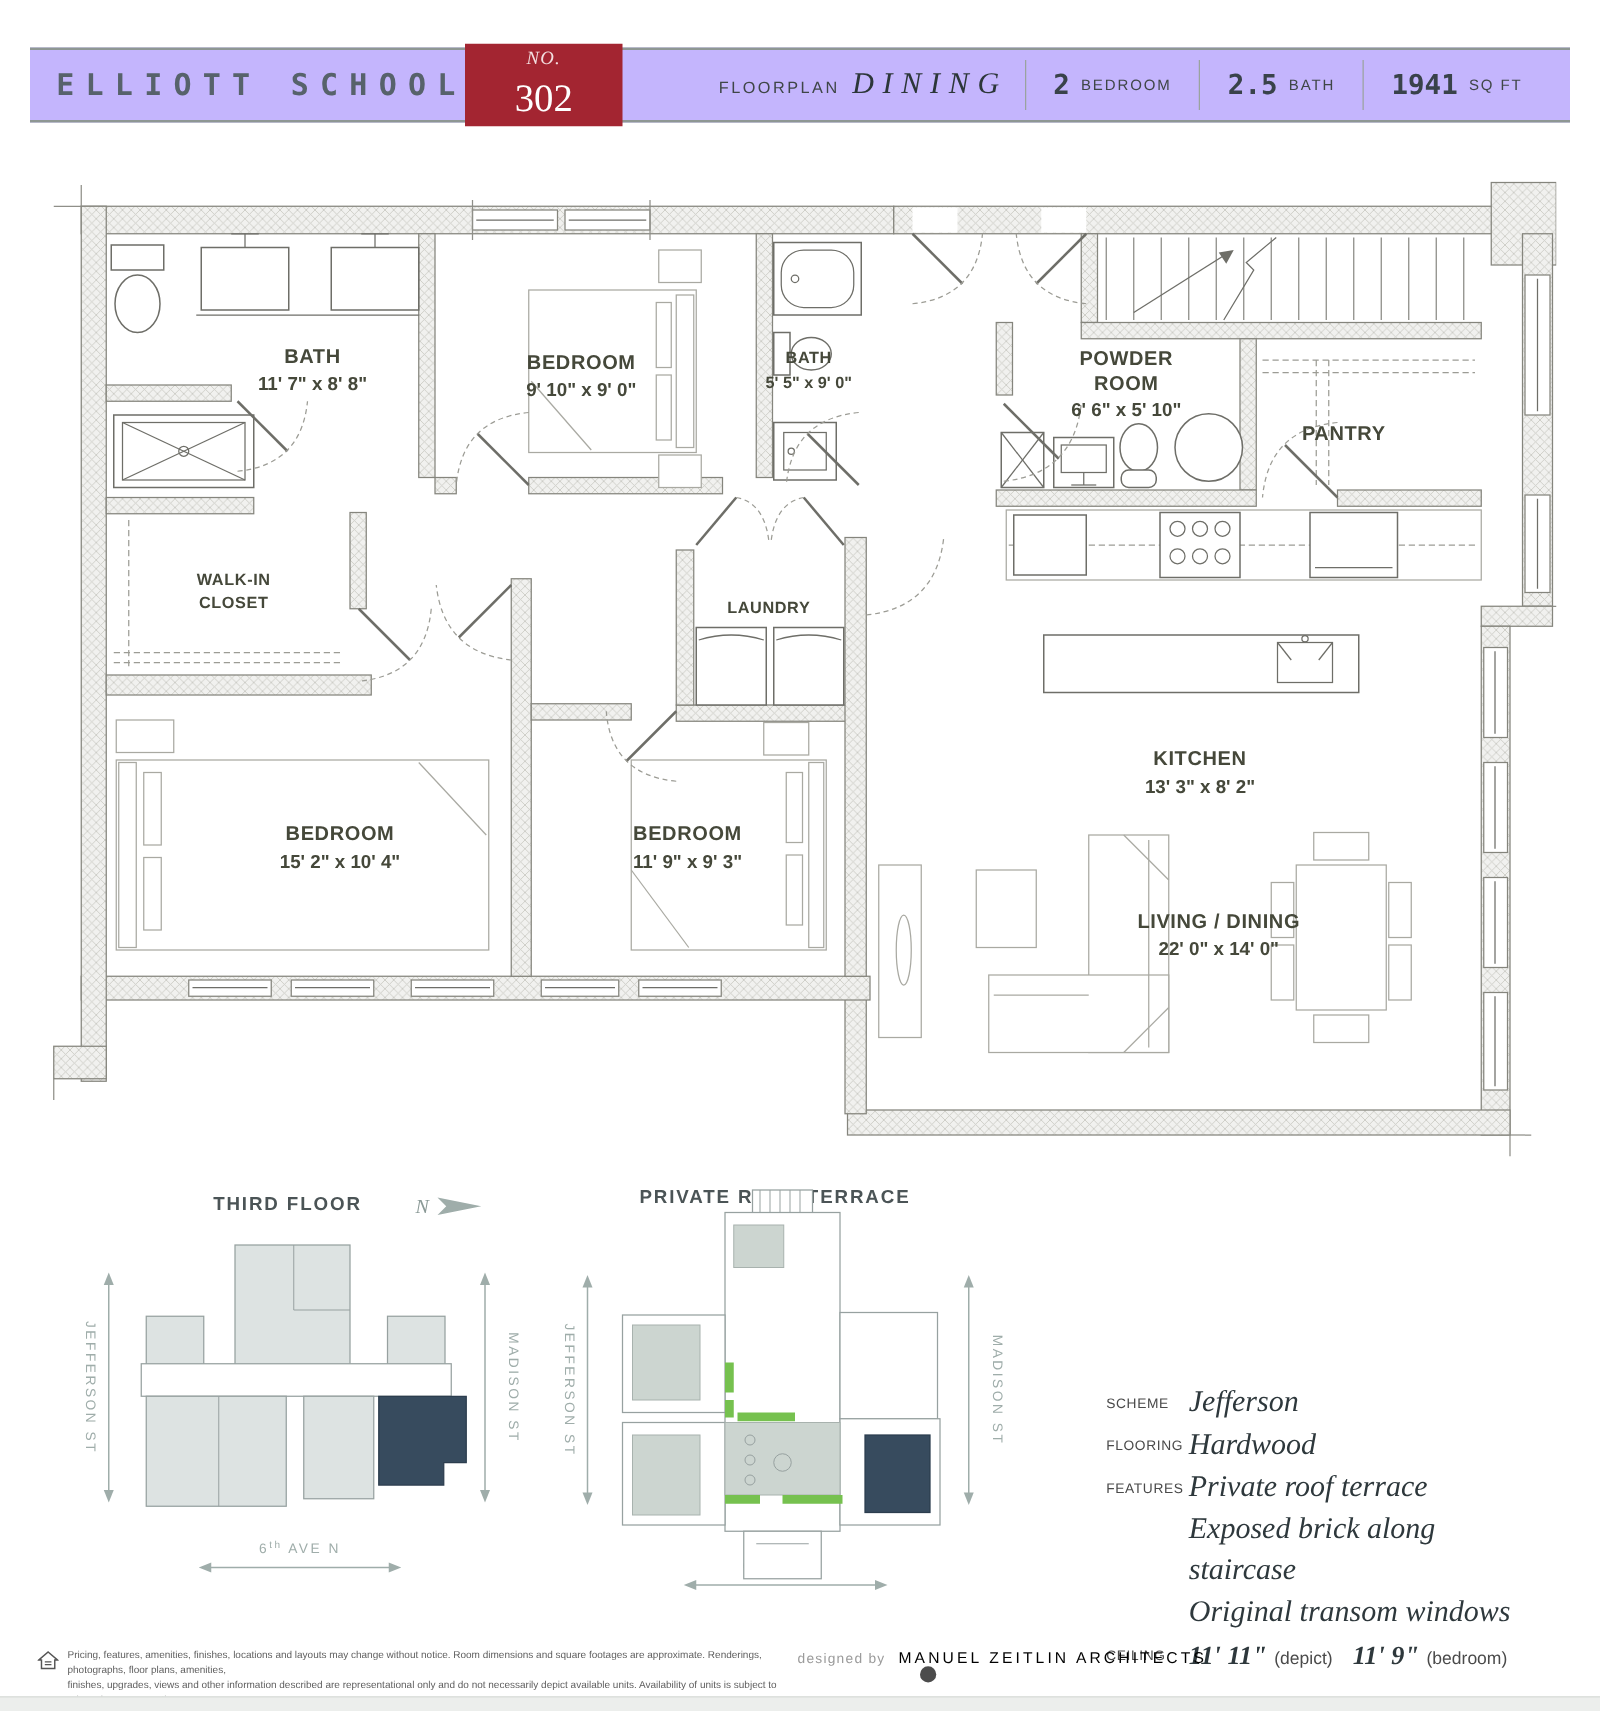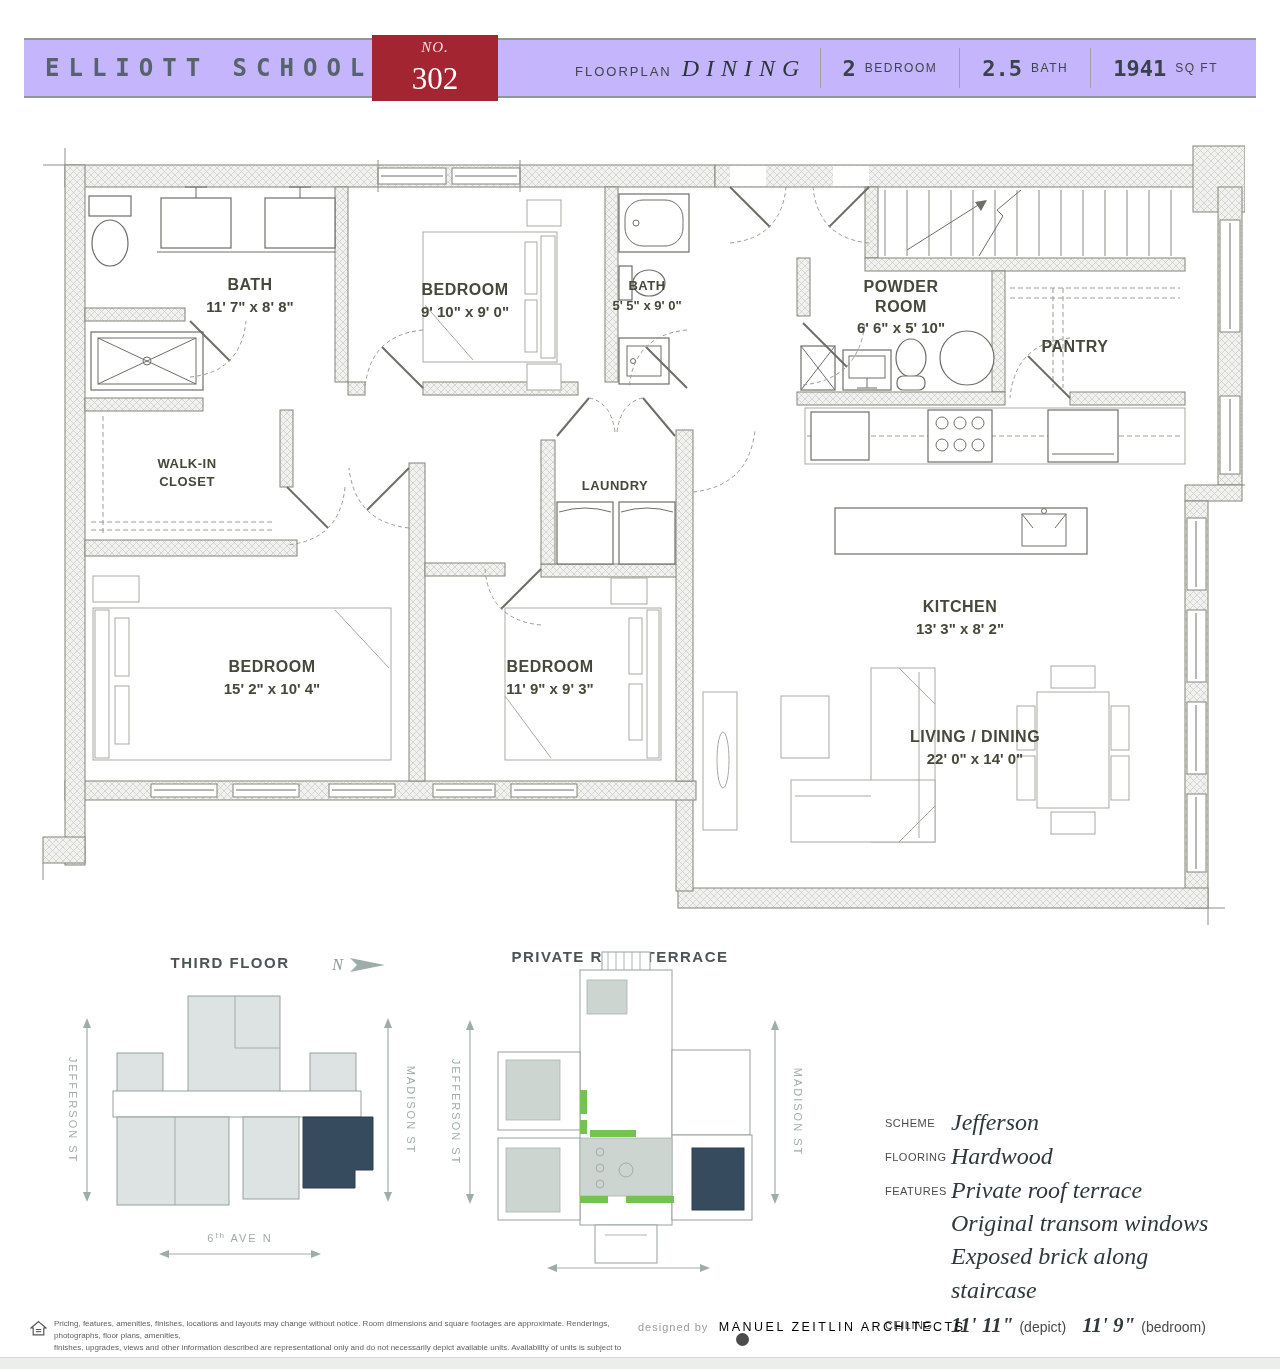--- a/index.html
+++ b/index.html
@@ -482,22 +482,22 @@
     <div class="dvalue">Jefferson</div>
   </div>
   <div class="drow">
     <div class="dlabel">FLOORING</div>
     <div class="dvalue">Hardwood</div>
   </div>
   <div class="drow">
     <div class="dlabel">FEATURES</div>
     <div class="dvalue">
       <div>Private roof terrace</div>
+      <div>Exposed brick along staircase</div>
       <div>Original transom windows</div>
-      <div>Exposed brick along staircase</div>
     </div>
   </div>
   <div class="drow">
     <div class="dlabel">CEILING</div>
     <div class="dvalue">
       <span class="cv">11' 11"</span>
       <span class="cn">(depict)</span>
       <span class="cv" style="margin-left:10px;">11' 9"</span>
       <span class="cn">(bedroom)</span>
     </div>

